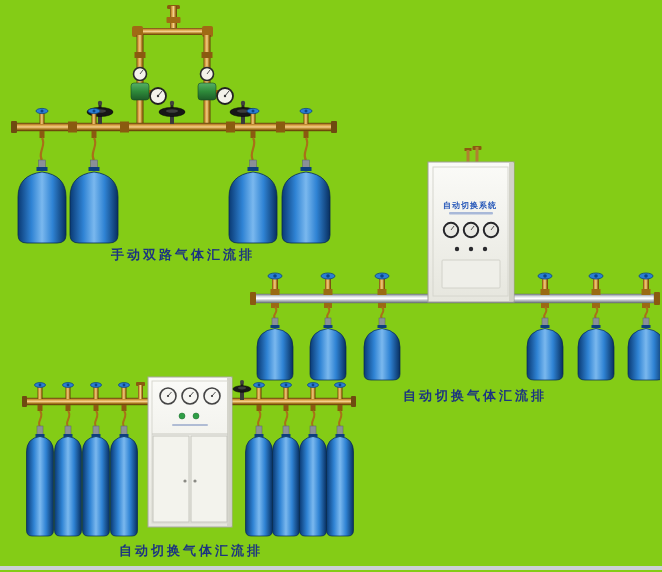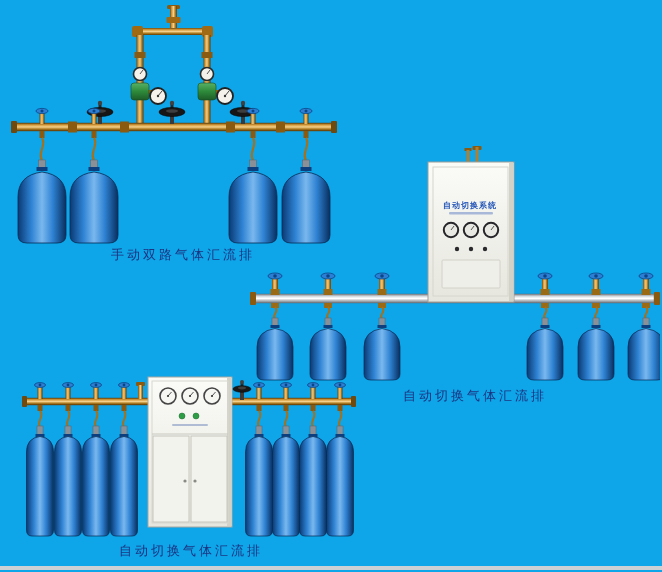--- a/index.html
+++ b/index.html
@@ -1,21 +1,21 @@
 <!DOCTYPE html>
 <html><head>
 <meta charset="utf-8">
 <style>
   * { margin:0; padding:0; box-sizing:border-box; }
   html,body { background:#ffffff; font-family:"DejaVu Sans", sans-serif; }
-  .page { position:relative; width:662px; height:572px; background:#0ea5e9; overflow:hidden; }
+  .page { position:relative; width:662px; height:572px; background:#84cc16; overflow:hidden; }
   .illus { position:absolute; display:block; }
   .caption {
     position:absolute; text-align:center;
-    font-size:13px; font-weight:normal; letter-spacing:3px;
+    font-size:13px; font-weight:bold; letter-spacing:3px;
     color:#1c3480; white-space:nowrap;
   }
   .bottom-strip { position:absolute; left:0; top:566px; width:662px; height:4px; background:#ccd1d6; }
 </style>
 </head>
 <body>
 
 <div class="page">
 
   <svg class="illus" style="left:8px; top:4px;" width="336" height="240" viewBox="0 0 336 240">

